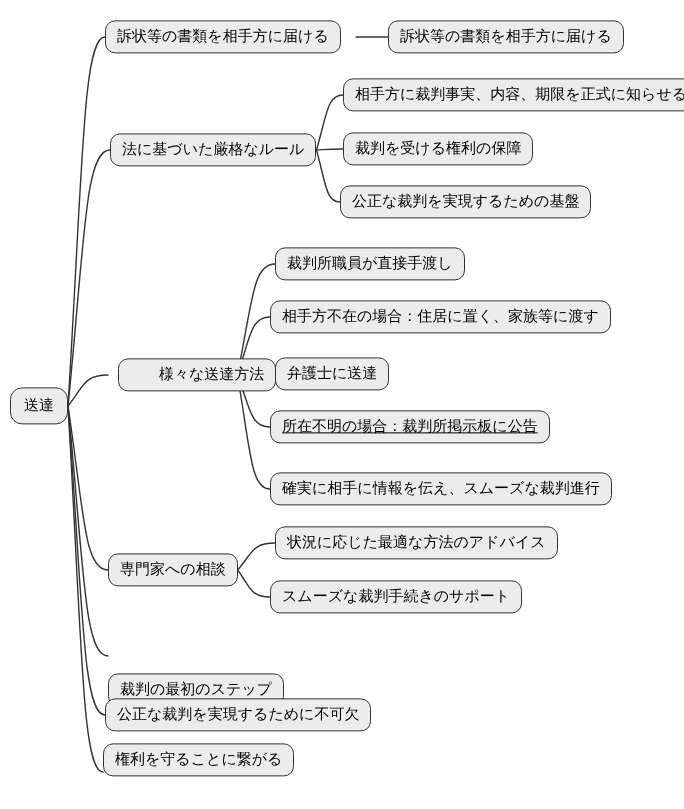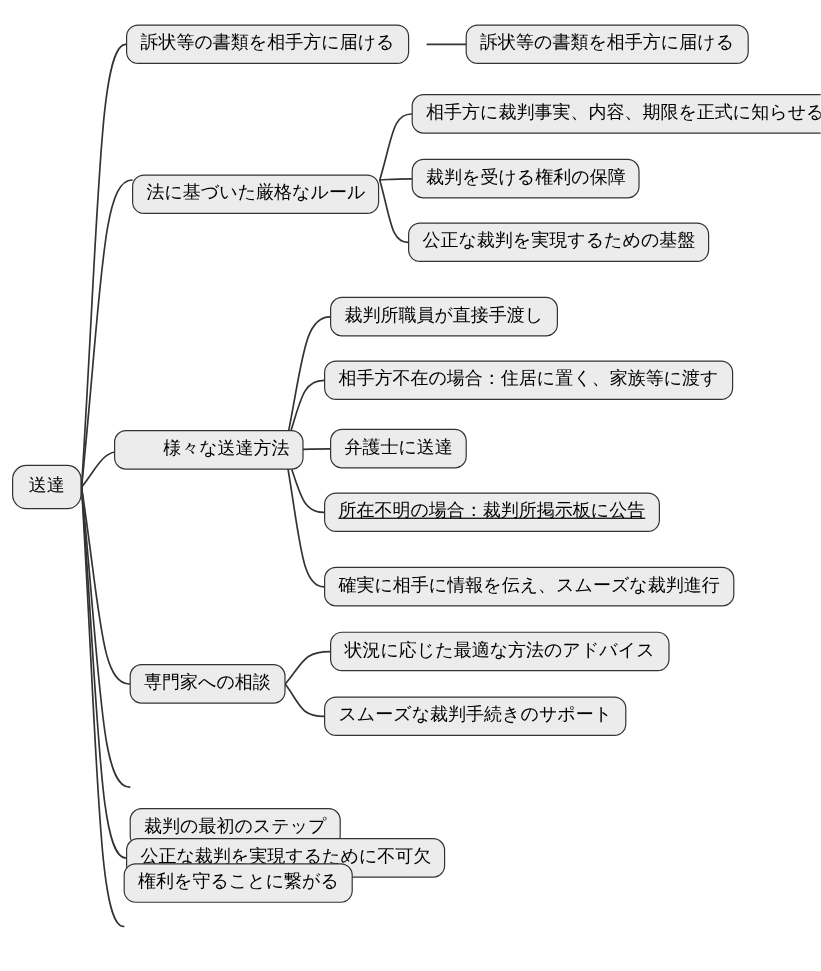--- a/index.html
+++ b/index.html
@@ -66,29 +66,29 @@
       <path d="M 68 406 C 84 512.6, 84 570, 108 570" class="edge"></path>
       <path d="M 237.703125 570 C 252.621875 552.45, 252.621875 543, 275 543" class="edge"></path>
       <path d="M 237.703125 570 C 250.621875 587.55, 250.621875 597, 270 597" class="edge"></path>
       <path d="M 68 406 C 84 568.5, 84 656, 108 656" class="edge"></path>
       <path d="M 68 406 C 82.8 606.85, 82.8 715, 105 715" class="edge"></path>
       <path d="M 68 406 C 82 643.9, 82 772, 103 772" class="edge"></path>
     </svg>
 <div class="node root" style="left: 10px; top: 406px;">送達</div>
     <div class="node branch" style="left: 105px; top: 37px;">訴状等の書類を相手方に届ける</div>
     <div class="node leaf" style="left: 388px; top: 37px;">訴状等の書類を相手方に届ける</div>
-    <div class="node branch" style="left: 110px; top: 162px; text-align: center;">法に基づいた厳格なルール</div>
+    <div class="node branch" style="left: 110px; top: 150px; text-align: center;">法に基づいた厳格なルール</div>
     <div class="node leaf" style="left: 343px; top: 95px;">相手方に裁判事実、内容、期限を正式に知らせる</div>
     <div class="node leaf" style="left: 343px; top: 149px; text-align: right;">裁判を受ける権利の保障</div>
     <div class="node leaf" style="left: 340px; top: 202px;">公正な裁判を実現するための基盤</div>
-    <div class="node branch" style="left: 95px; top: 375px; padding-left: 40px;">様々な送達方法</div>
+    <div class="node branch" style="left: 118px; top: 375px; padding-left: 40px;">様々な送達方法</div>
     <div class="node leaf" style="left: 275px; top: 264px;">裁判所職員が直接手渡し</div>
     <div class="node leaf" style="left: 270px; top: 317px;">相手方不在の場合：住居に置く、家族等に渡す</div>
     <div class="node leaf" style="left: 275px; top: 374px;">弁護士に送達</div>
     <div class="node leaf" style="left: 270px; top: 427px; text-decoration: underline;">所在不明の場合：裁判所掲示板に公告</div>
     <div class="node leaf" style="left: 270px; top: 489px;">確実に相手に情報を伝え、スムーズな裁判進行</div>
     <div class="node branch" style="left: 108px; top: 570px;">専門家への相談</div>
     <div class="node leaf" style="left: 275px; top: 543px;">状況に応じた最適な方法のアドバイス</div>
     <div class="node leaf" style="left: 270px; top: 597px;">スムーズな裁判手続きのサポート</div>
     <div class="node branch" style="left: 108px; top: 656px; margin-top: 34px;">裁判の最初のステップ</div>
     <div class="node branch" style="left: 105px; top: 715px;">公正な裁判を実現するために不可欠</div>
-    <div class="node branch" style="left: 103px; top: 736px;">権利を守ることに繋がる</div>
+    <div class="node branch" style="left: 103px; top: 760px;">権利を守ることに繋がる</div>
   </div>
 
 </body></html>

